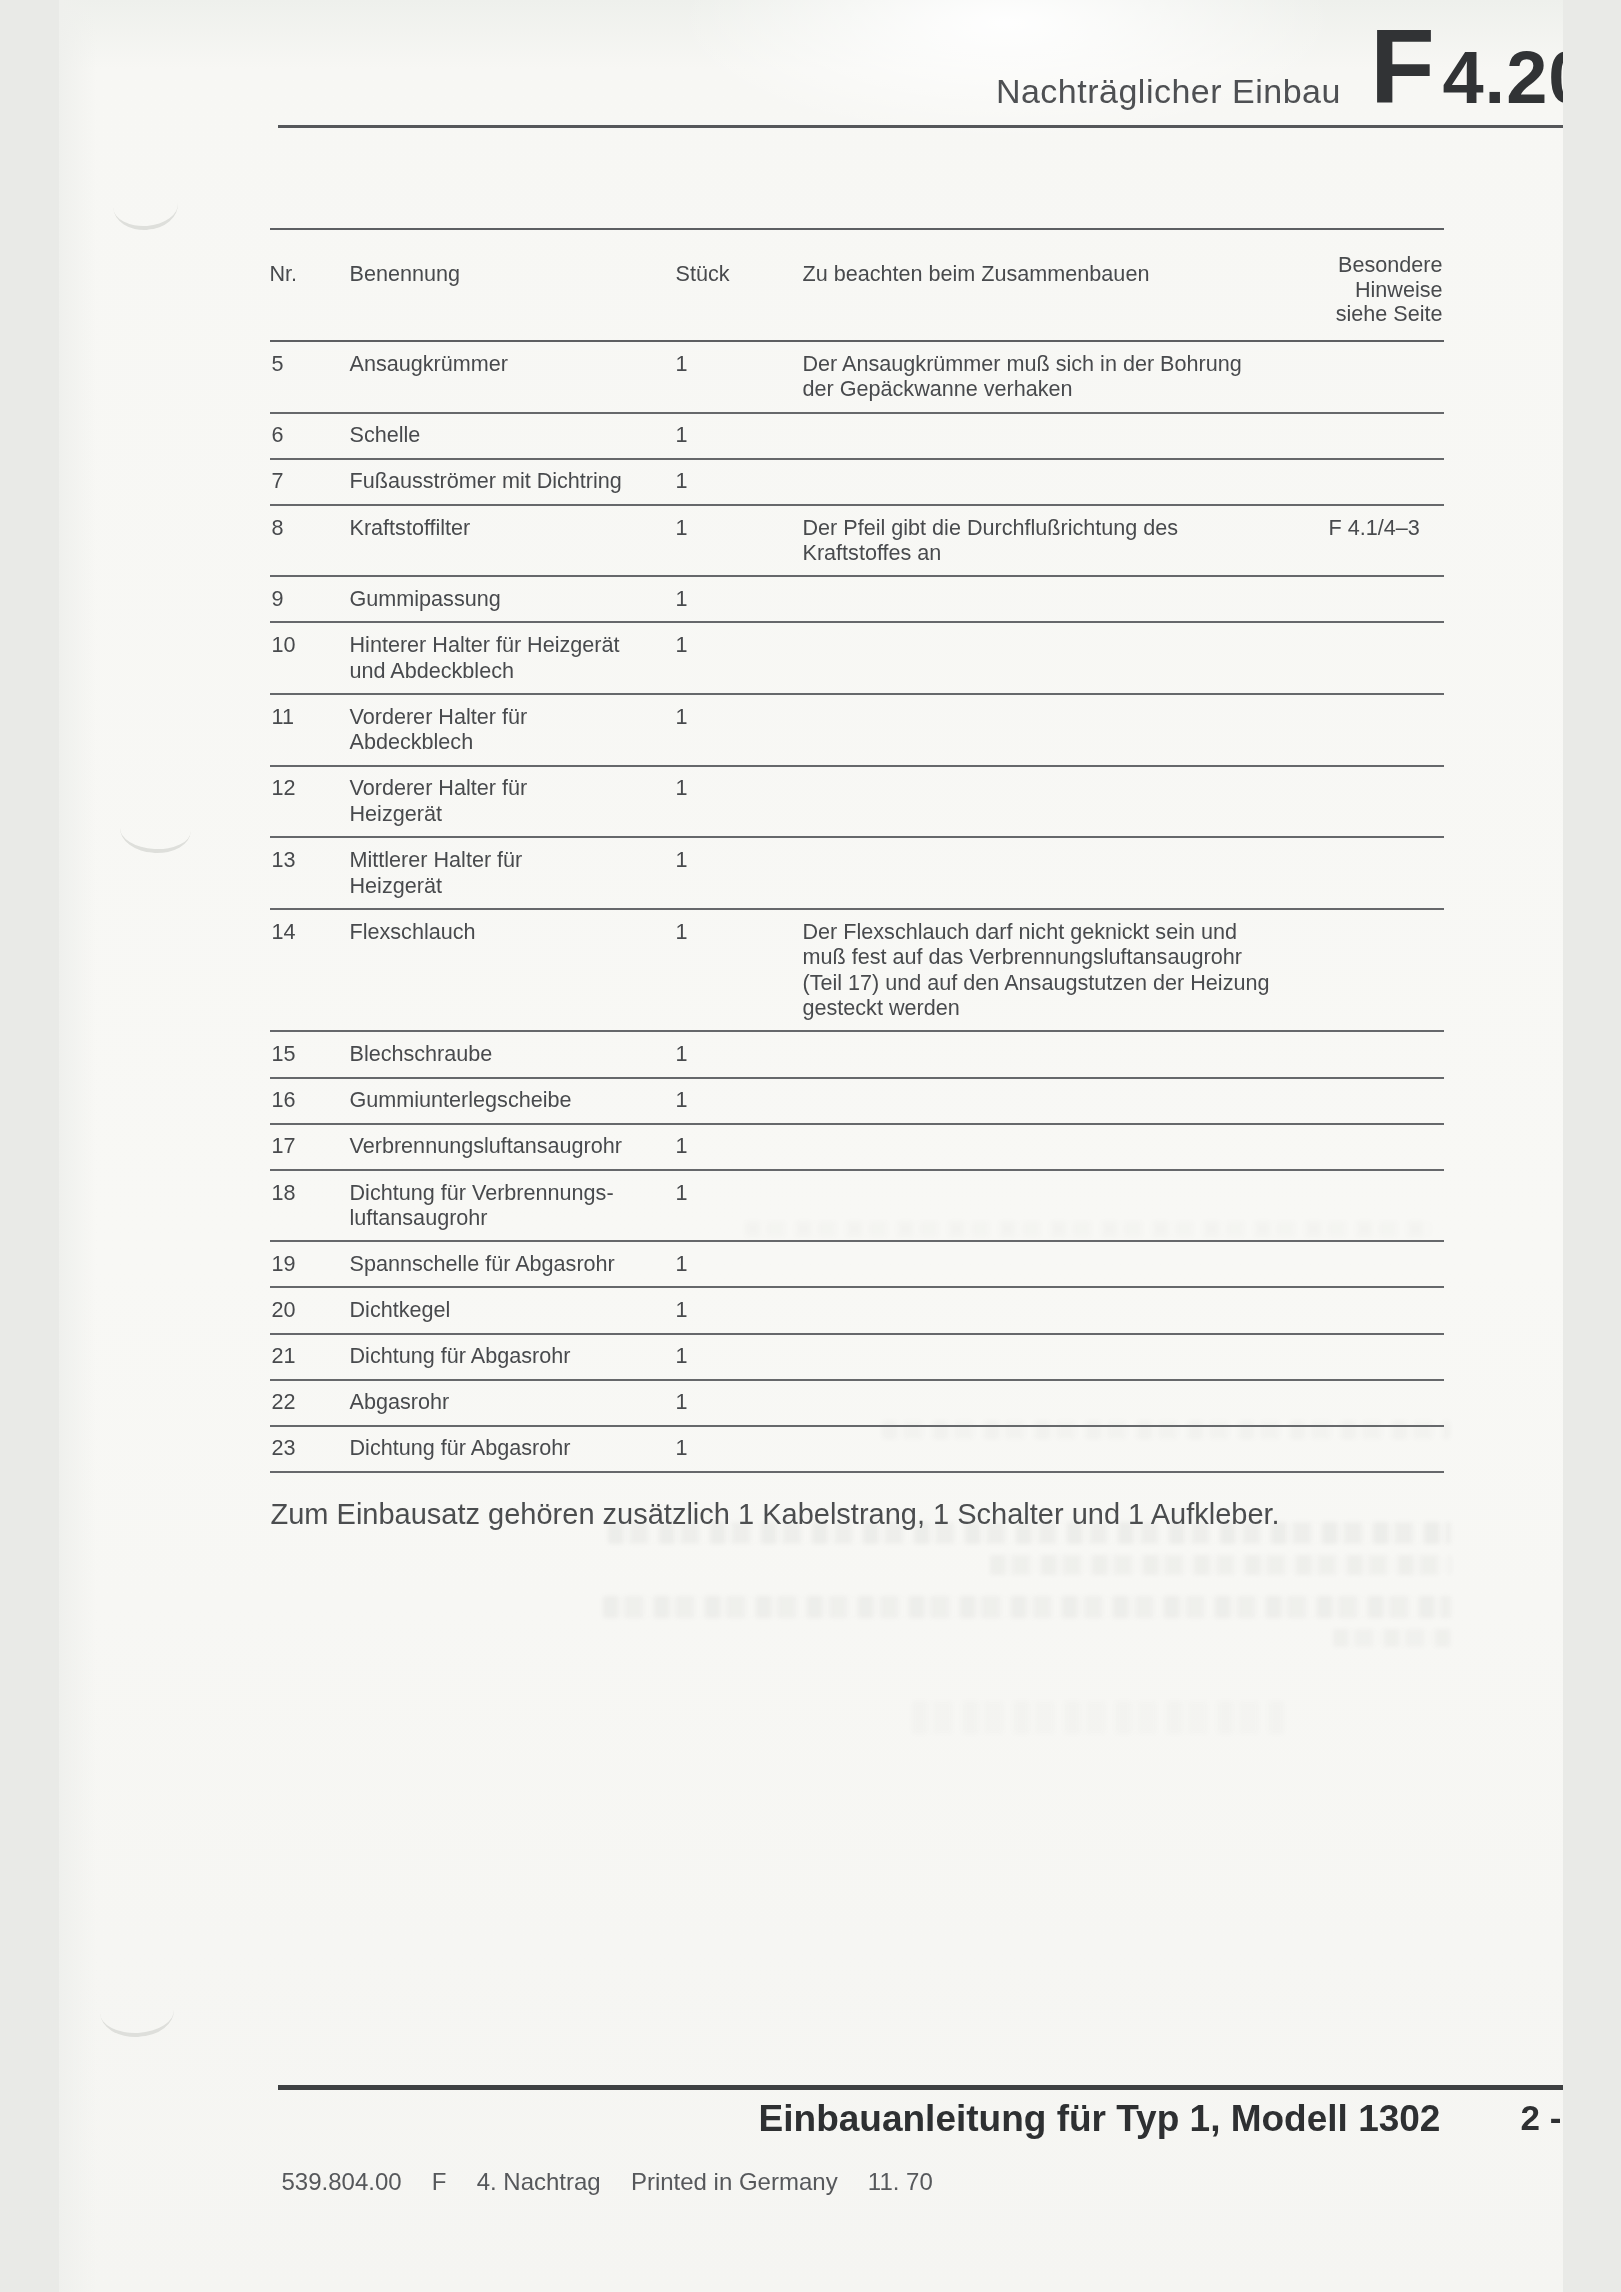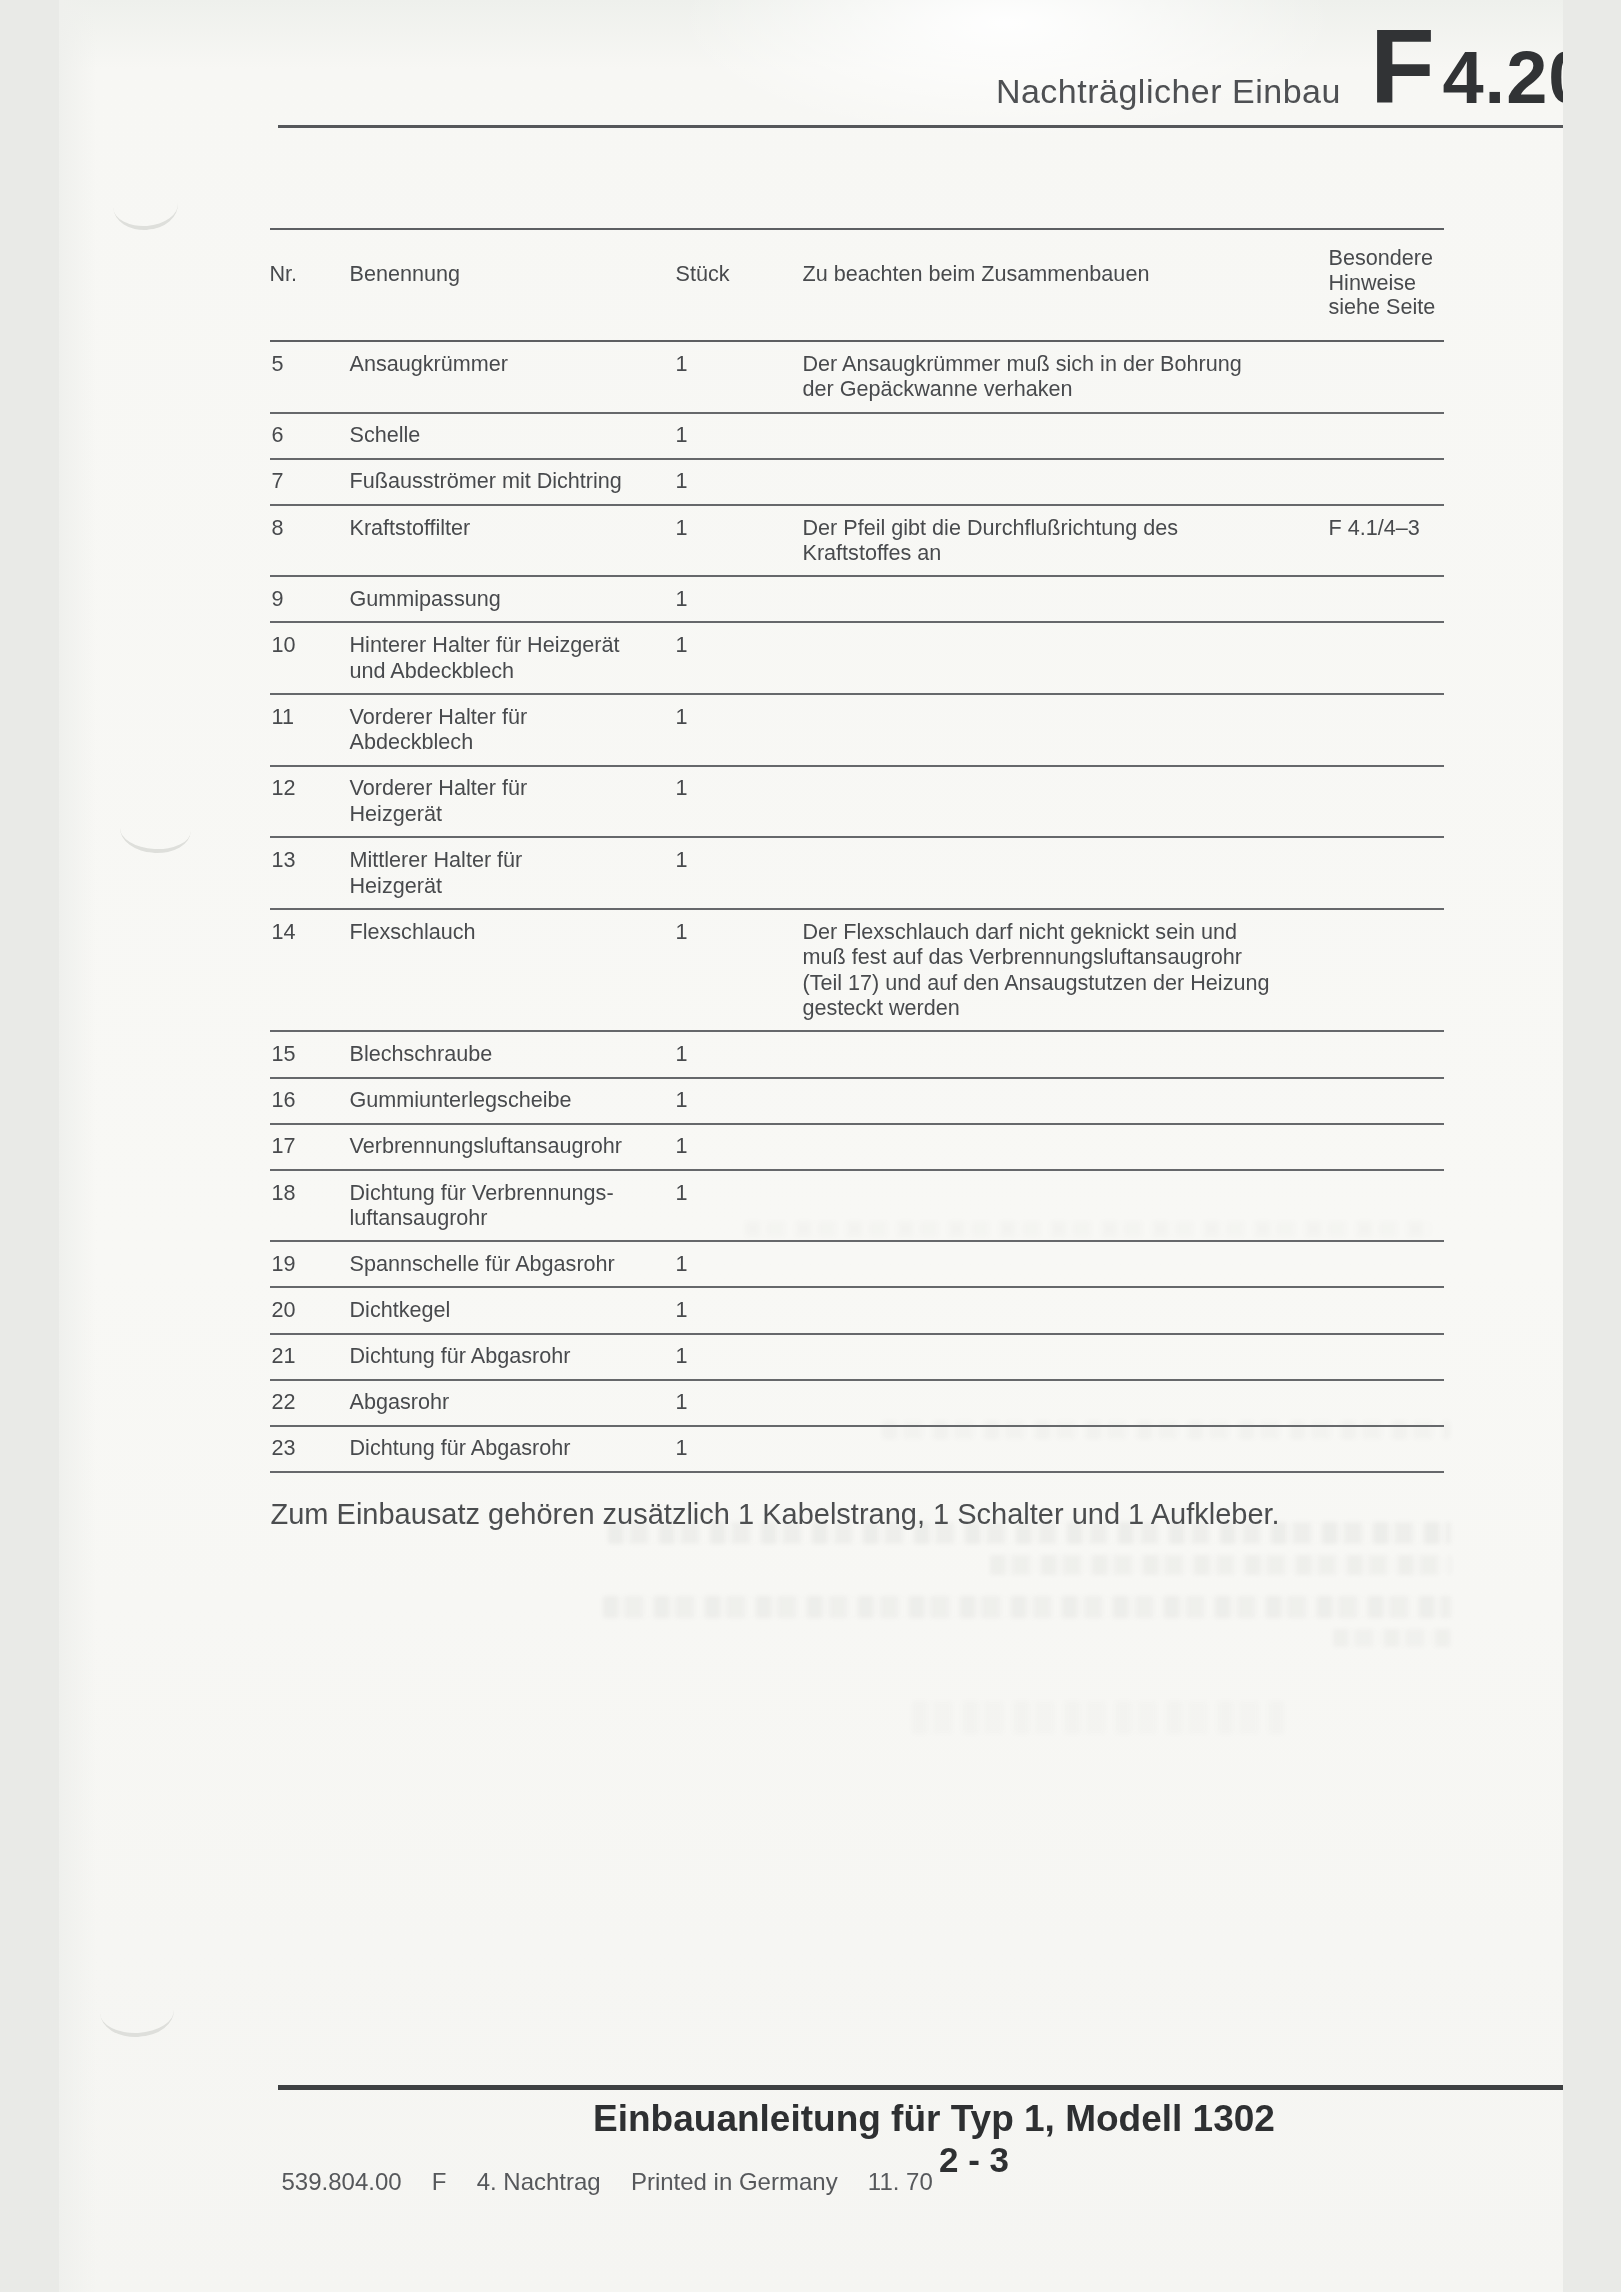--- a/index.html
+++ b/index.html
@@ -71,21 +71,21 @@
     color: #484a4d;
   }
   .t-head {
     display: grid;
     grid-template-columns: 80px 326px 127px 526px 114px;
     height: 112px;
     box-sizing: border-box;
     border-bottom: 2px solid #5d5f62;
   }
   .t-head .th { padding-top: 31px; }
-  .t-head .th-besondere { padding-top: 16px; white-space: pre-line; line-height: 24.5px; }
+  .t-head .th-besondere { padding-top: 23px; white-space: pre-line; line-height: 24.5px; text-align: right; }
   .t-row {
     display: grid;
     grid-template-columns: 80px 326px 127px 526px 114px;
     border-bottom: 2px solid #66686b;
   }
   .cell { padding-top: 8.8px; padding-bottom: 9.8px; }
   .c-nr { padding-left: 2px; }
   .c-name, .c-note { white-space: pre-line; padding-right: 13.7px; }
 
   
@@ -105,23 +105,22 @@
     width: 1313px;
     height: 4.9px;
     background: #3e4042;
   }
   .footer-line {
     position: absolute;
     top: 2098px;
     left: 219px;
     width: 1313px;
     display: flex;
-    align-items: center;
+    align-items: flex-start;
     justify-content: flex-end;
-    flex-direction: column;
   }
   .footer-title {
     font-size: 37px;
     font-weight: bold;
     color: #2e3032;
     letter-spacing: 0px;
   }
   .footer-page {
     font-size: 35px;
     font-weight: bold;

